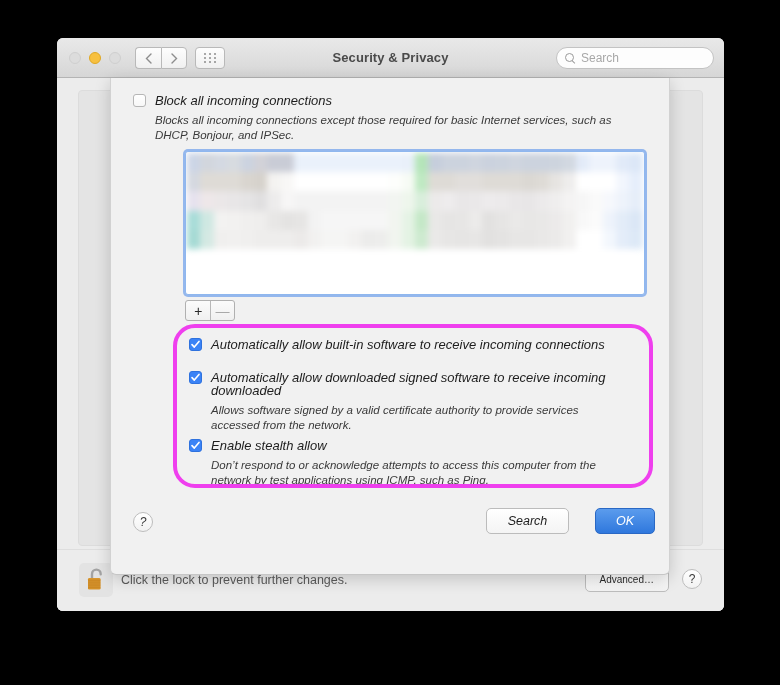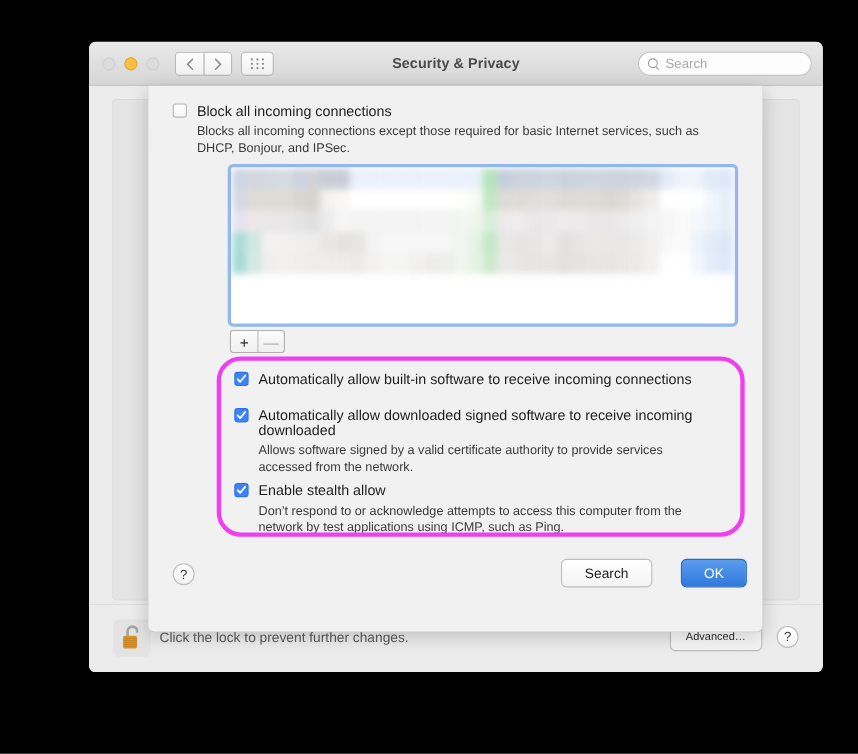--- a/index.html
+++ b/index.html
@@ -13,21 +13,20 @@
 
   
   #window {
     position: absolute;
     left: 57px; top: 38px;
     width: 667px; height: 573px;
     background: #ececec;
     border-radius: 6px;
     box-shadow: 0 6px 28px rgba(0,0,0,0.55);
     overflow: hidden;
-    margin-left: 24px;
   }
 
   
   #titlebar {
     position: relative;
     height: 40px;
     background: linear-gradient(to bottom, #e9e9e9 0%, #d6d6d6 100%);
     border-bottom: 1px solid #b4b4b4;
   }
   .traffic {
@@ -146,20 +145,21 @@
   #sheet {
     position: absolute;
     left: 53px; top: 0px;
     width: 560px; height: 497px;
     background: #f1f1f1;
     border-left: 1px solid #d2d2d2;
     border-right: 1px solid #d2d2d2;
     border-bottom: 1px solid #c6c6c6;
     border-radius: 0 0 6px 6px;
     box-shadow: 0 4px 16px rgba(0,0,0,0.18);
+    font-style: italic;
   }
 
   
   #block-row { position: absolute; left: 22px; top: 16px; right: 20px; }
   .cb {
     width: 13px; height: 13px;
     border-radius: 3px;
     flex: 0 0 auto;
     display: inline-flex; align-items: center; justify-content: center;
   }

